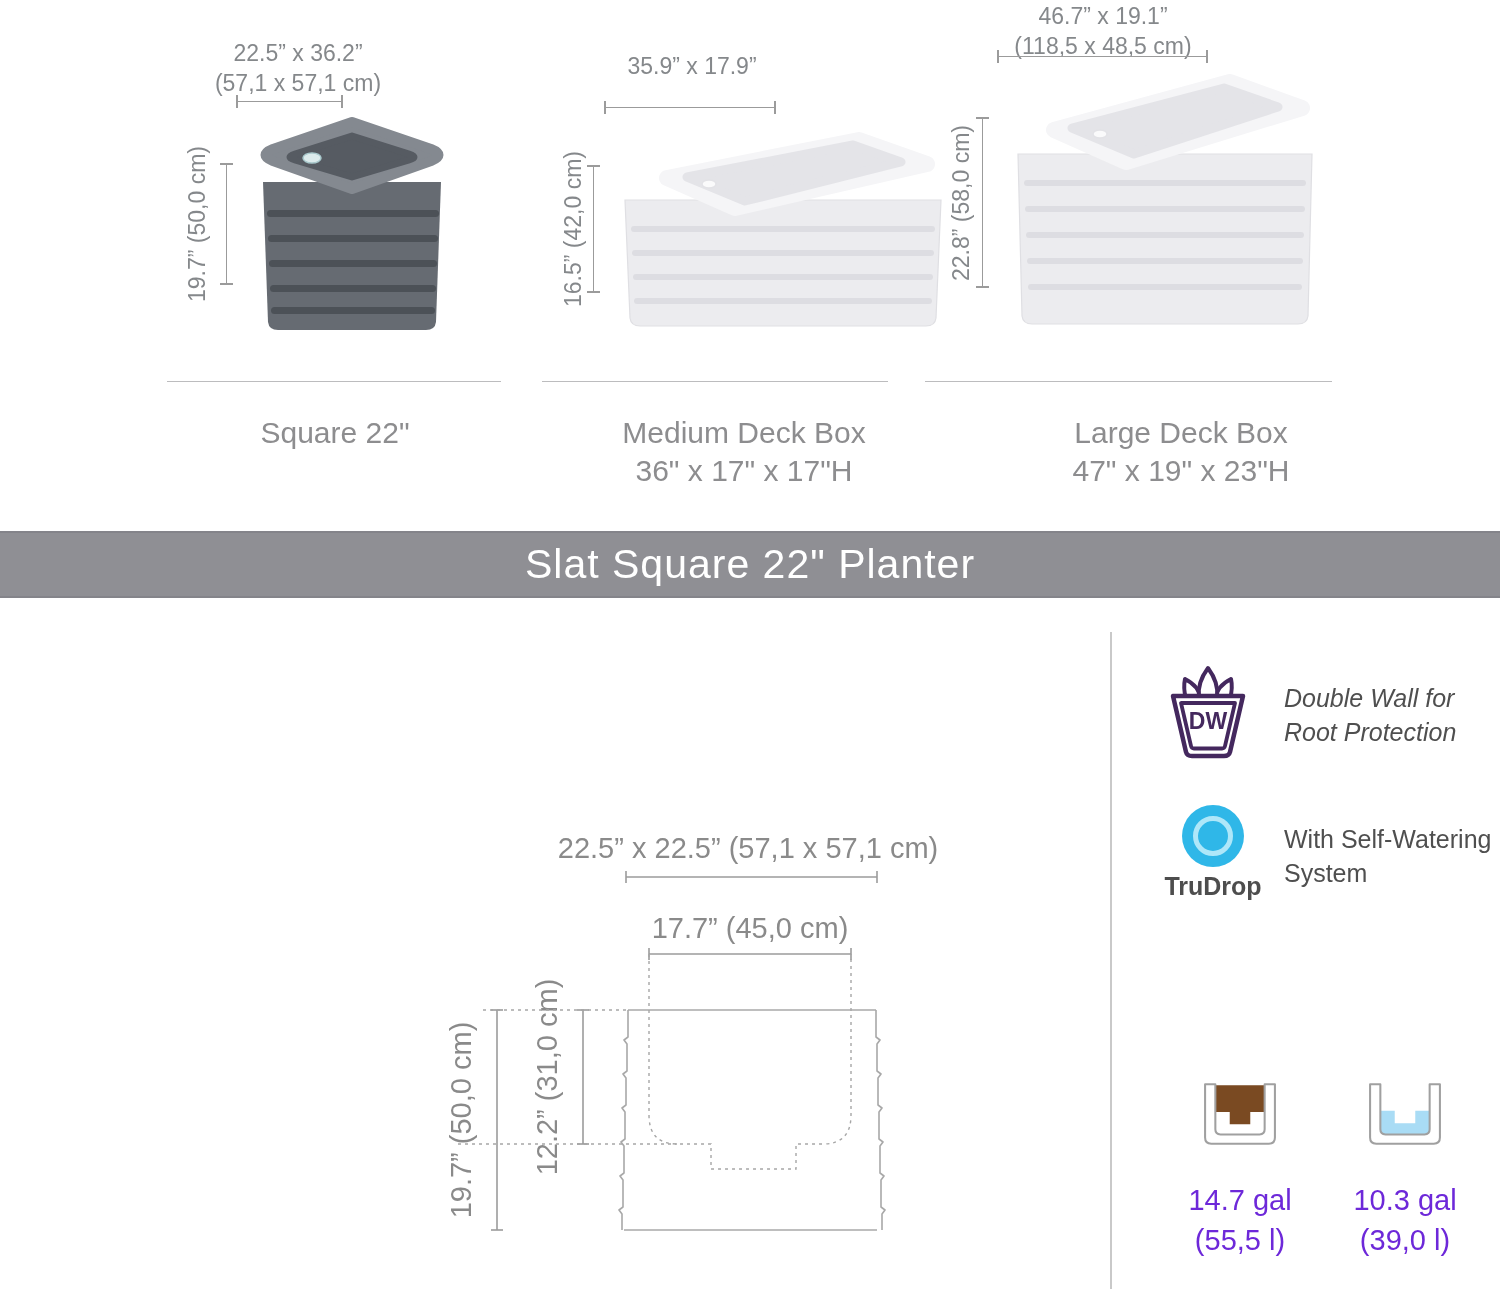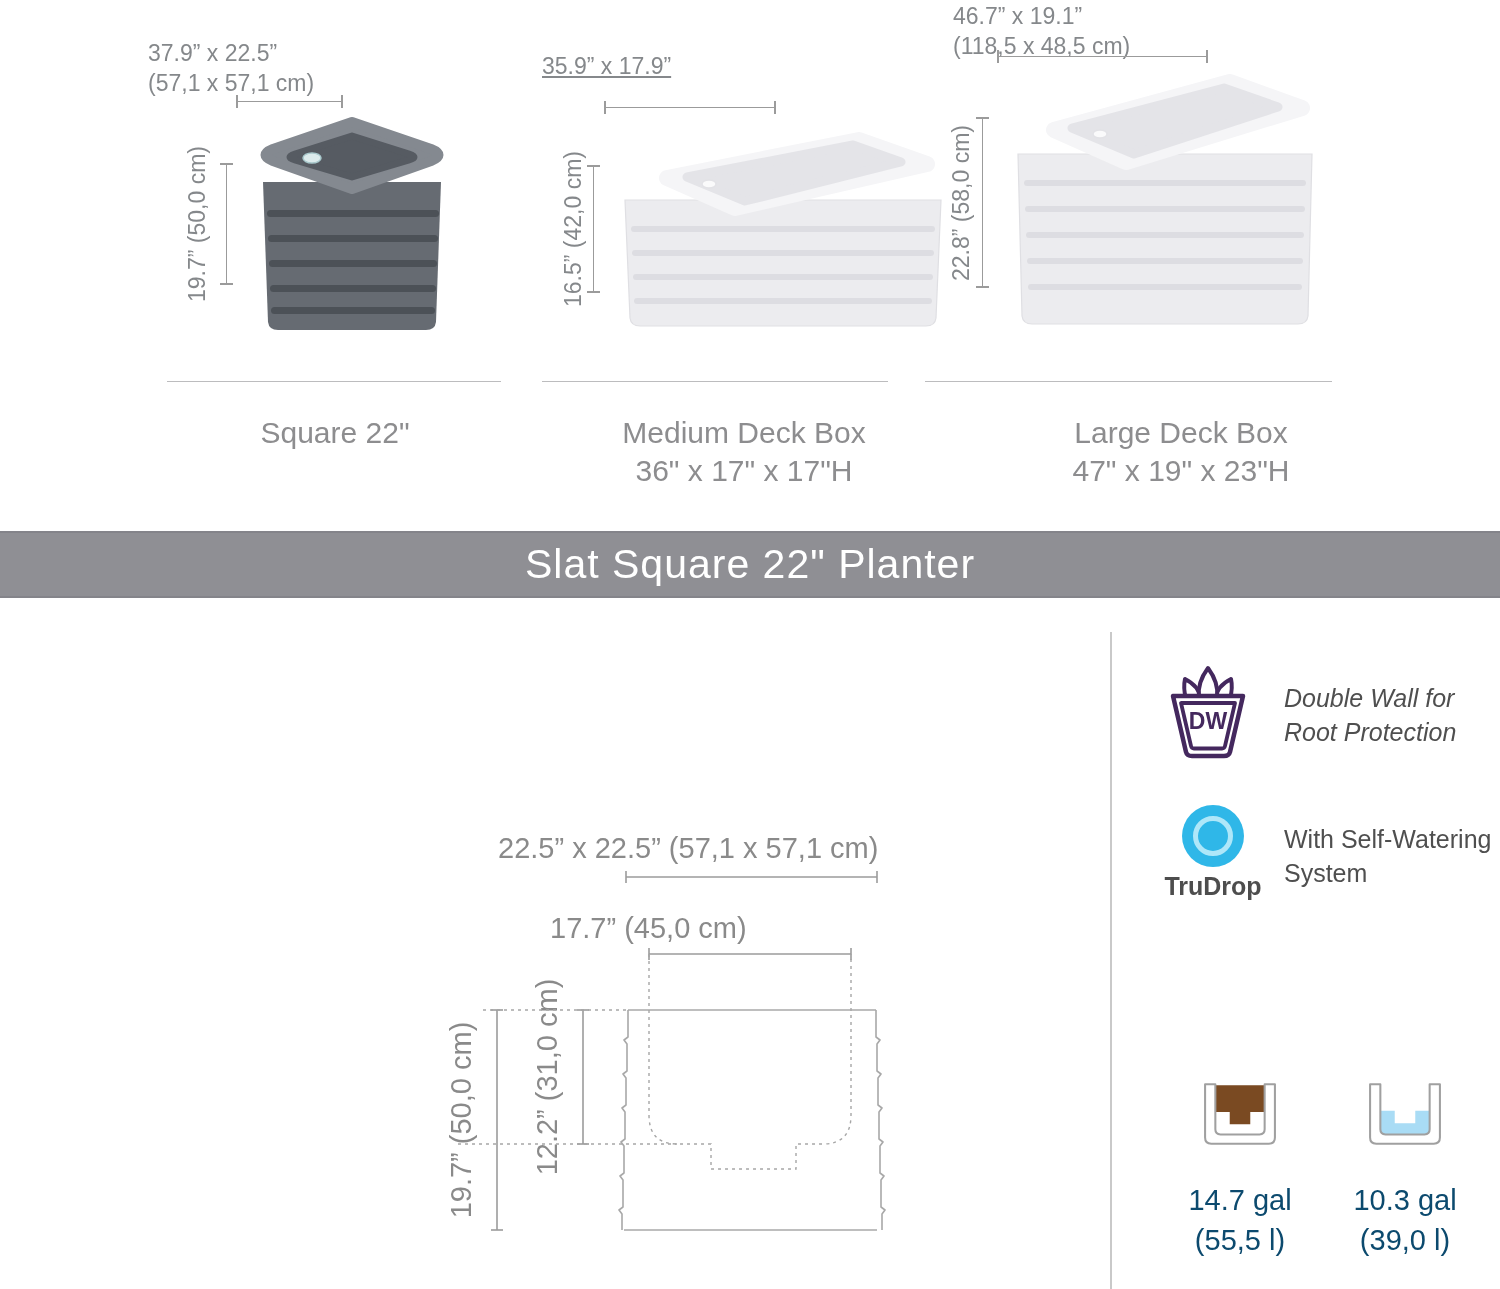--- a/index.html
+++ b/index.html
@@ -2,21 +2,21 @@
 <html style="--banner-gray: #8f8f94; --dw-purple: #44285e; --trudrop-blue: #2fb7e8; --soil-brown: #7a4a22; --water-blue: #a9dcf5; --dimension-gray: #9b9b9b; --text-gray: #8a8a8a;"><head>
 <meta charset="utf-8">
 <style>
   html,body{margin:0;padding:0;background:#ffffff;}
   .page{
     position:relative;width:1500px;height:1289px;background:#ffffff;overflow:hidden;
     font-family:"Liberation Sans", sans-serif;
   }
   
   .dim-label{
-    position:absolute;text-align:left;color:#85888b;font-size:23px;line-height:30px;white-space:nowrap;
+    position:absolute;text-align:center;color:#85888b;font-size:23px;line-height:30px;white-space:nowrap;
   }
   .dim-label.big{font-size:29px;line-height:34px;color:#8a8a8a;}
   .name-label{
     position:absolute;text-align:center;color:#8d8d8f;font-size:30px;line-height:38px;white-space:nowrap;
   }
   .vlabel{
     position:absolute;white-space:nowrap;color:#85888b;font-size:23px;
     transform:translate(-50%,-50%) rotate(-90deg);
   }
   .vlabel.big{font-size:29px;color:#8a8a8a;}
@@ -39,57 +39,57 @@
     position:absolute;left:0;top:531px;width:1500px;height:67px;
     background:var(--banner-gray,#8f8f94);
     border-top:2px solid #84848a;border-bottom:2px solid #84848a;box-sizing:border-box;
     display:flex;align-items:center;justify-content:center;
   }
   .banner-title{color:#ffffff;font-size:41px;letter-spacing:1px;}
   
   .divider{position:absolute;left:1110px;top:632px;width:1.5px;height:657px;background:#c9c9c9;}
   .feature-text{position:absolute;color:#4f4f4f;font-size:25px;line-height:34px;white-space:nowrap;}
   .brand-caption{position:absolute;text-align:center;color:#4d4d4d;font-size:25px;font-weight:600;white-space:nowrap;}
-  .cap-label{position:absolute;text-align:center;color:#0c4a6e;font-size:29px;line-height:40px;white-space:nowrap;}
+  .cap-label{position:absolute;text-align:center;color:#6d28d9;font-size:29px;line-height:40px;white-space:nowrap;}
   svg{position:absolute;overflow:visible;}
   .dw-stroke{stroke:var(--dw-purple,#44285e);fill:#ffffff;}
   .dw-stroke-open{stroke:var(--dw-purple,#44285e);fill:none;}
   .dw-fill{fill:var(--dw-purple,#44285e);}
   .td-fill{fill:var(--trudrop-blue,#2fb7e8);}
   .soil{fill:var(--soil-brown,#7a4a22);}
   .water{fill:var(--water-blue,#a9dcf5);}
 </style>
 </head>
 <body>
 
 <div class="page">
 
   <div class="dim-label" style="left:148px;top:38px;width:300px;">
-    <div>37.9” x 22.5”</div>
+    <div>22.5” x 36.2”</div>
     <div>(57,1 x 57,1 cm)</div>
   </div>
   <div class="hdim" style="left:236px;top:101px;width:107px;"></div>
   <div class="vdim" style="left:226px;top:163px;height:122px;"></div>
   <div class="vlabel" style="left:197px;top:224px;">19.7” (50,0 cm)</div>
 
   <svg style="left:237px;top:110px;" width="230" height="228" viewBox="0 0 230 228">
     <path d="M26,72 L204,72 L199,212 Q198,220 189,220 L41,220 Q32,220 31,212 Z" fill="#666b72"></path>
     <g fill="#4c5157">
       <rect x="30" y="100" width="172" height="7" rx="3.5"></rect>
       <rect x="31" y="125" width="170" height="7" rx="3.5"></rect>
       <rect x="32" y="150" width="168" height="7" rx="3.5"></rect>
       <rect x="33" y="175" width="166" height="7" rx="3.5"></rect>
       <rect x="34" y="197" width="164" height="7" rx="3.5"></rect>
     </g>
     <path d="M115,12 L194,39 Q209,45 194,51 L115,79 L36,51 Q21,45 36,39 Z" fill="#848990" stroke="#848990" stroke-width="10" stroke-linejoin="round"></path>
     <path d="M115,26 L172,44 Q182,47 172,50 L115,67 L58,50 Q48,47 58,44 Z" fill="#565b62" stroke="#565b62" stroke-width="7" stroke-linejoin="round"></path>
     <ellipse cx="75" cy="48" rx="9" ry="5" fill="#dcebec" stroke="#a9c9cd" stroke-width="1.5"></ellipse>
   </svg>
 
-  <div class="dim-label" style="left:542px;top:51px;width:300px;text-decoration:underline;">
+  <div class="dim-label" style="left:542px;top:51px;width:300px;">
     <div>35.9” x 17.9”</div>
   </div>
   <div class="hdim" style="left:604px;top:107px;width:172px;"></div>
   <div class="vdim" style="left:593px;top:165px;height:128px;"></div>
   <div class="vlabel" style="left:573px;top:229px;">16.5” (42,0 cm)</div>
 
   <svg style="left:597px;top:122px;" width="372" height="212" viewBox="0 0 372 212">
     <path d="M28,78 L344,78 L339,196 Q338,204 329,204 L43,204 Q34,204 33,196 Z" fill="#ececef" stroke="#dfdfe3" stroke-width="1.2"></path>
     <g fill="#dddde2">
       <rect x="34" y="104" width="304" height="6" rx="3"></rect>

